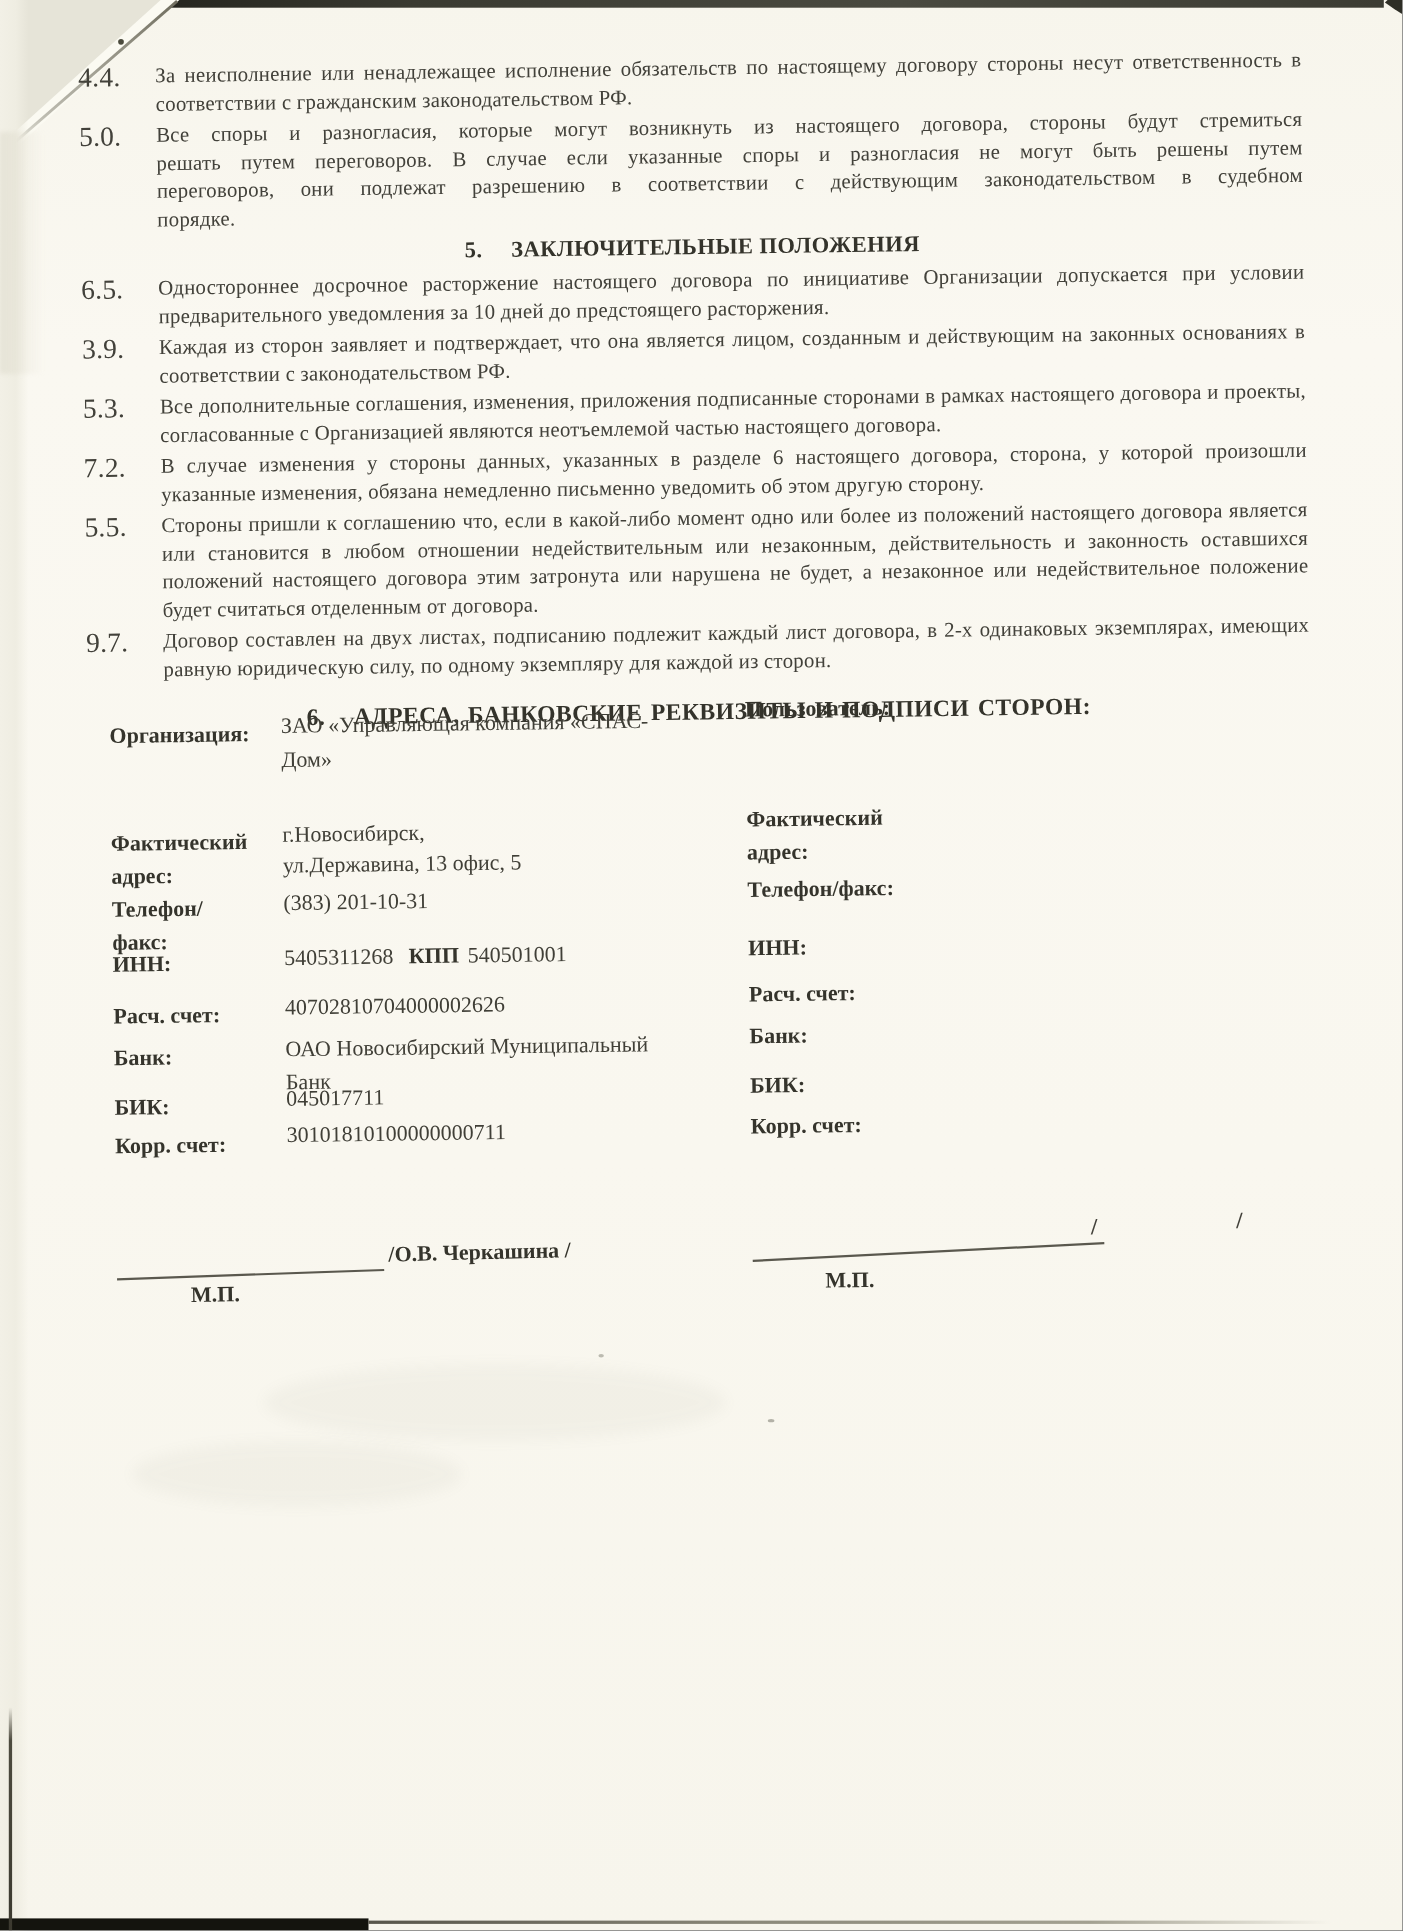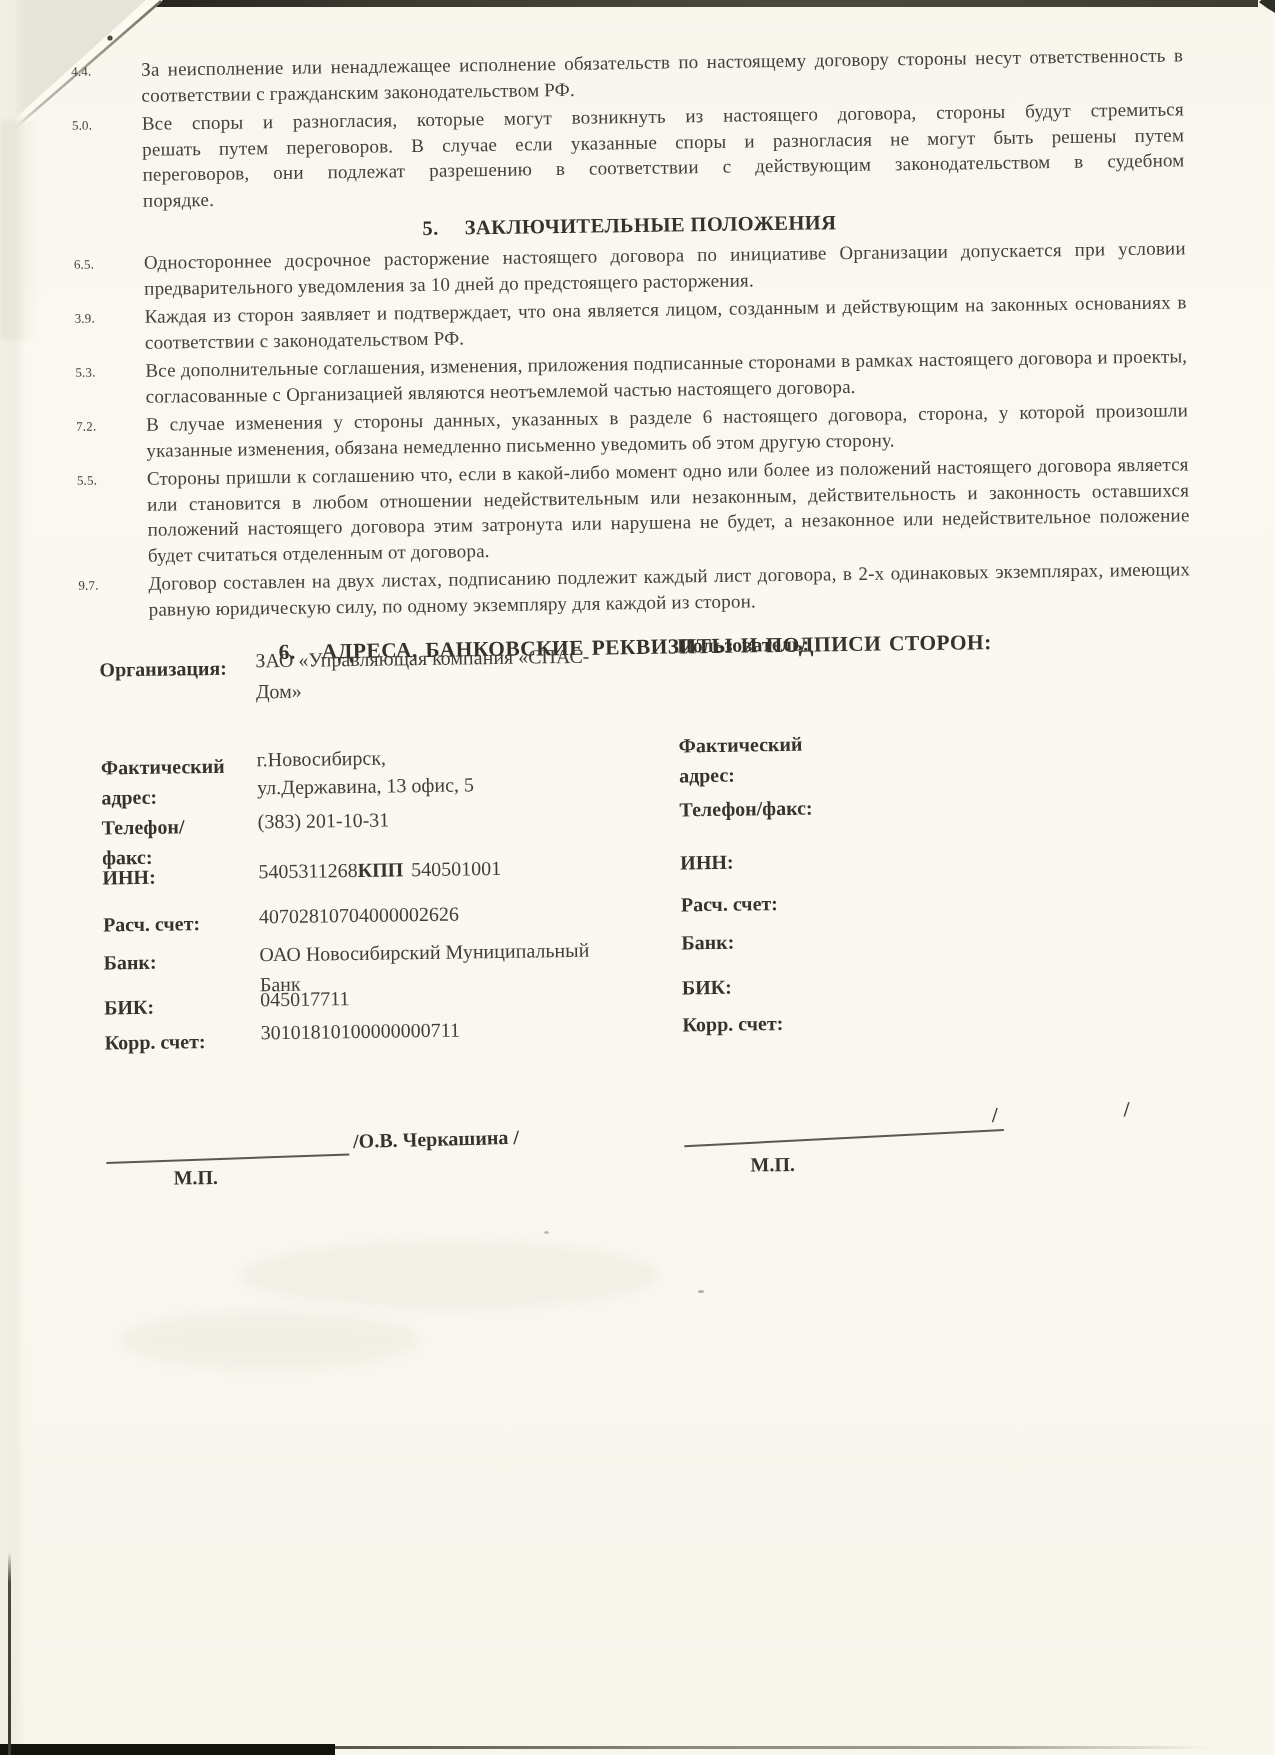--- a/index.html
+++ b/index.html
@@ -29,21 +29,21 @@
     background:linear-gradient(180deg,rgba(80,78,66,0),#4c4a3e 15%,#3b392f);}
   .speck{position:absolute;background:#4a4a3c;border-radius:50%;}
   .smudge{position:absolute;background:#8c8c78;opacity:.06;filter:blur(6px);border-radius:50%;}
   
   .content{position:absolute;inset:0;transform:rotate(-0.8deg);transform-origin:50% 40%;}
   .clauses{position:absolute;left:80px;top:50px;width:1112px;}
   .clause{position:relative;padding-left:70px;margin:0 0 3px 0;
     font-size:19px;line-height:25.5px;text-align:justify;text-align-last:left;
     color:#42413a;letter-spacing:.2px;}
   .clause.wide{word-spacing:11px;}
-  .clause-num{position:absolute;left:0;top:1px;font-size:13px;color:#42413a;}
+  .clause-num{position:absolute;left:0;top:1px;font-size:25px;color:#42413a;}
   .clause-text{margin:0;}
   .sec-heading{margin:8px 0 6px 0;text-align:center;font-weight:bold;color:#34332b;
     font-size:20.5px;letter-spacing:.4px;}
   .sec-heading .h-num{margin-right:26px;}
   .sec-heading.six{margin-top:20px;font-size:21.5px;word-spacing:2px;}
   
   .req{position:absolute;inset:0;font-size:20px;}
   .req .cell{position:absolute;white-space:pre-line;line-height:29px;}
   .req .lbl{font-weight:bold;color:#35342c;}
   .req .val{color:#403f37;}
@@ -140,21 +140,21 @@
       <span class="cell lbl" style="left:100px;top:745px;line-height:30px;">Фактический
 адрес:</span>
       <span class="cell val" style="left:256px;top:740px;line-height:28px;">г.Новосибирск,
 ул.Державина, 13 офис, 5</span>
 
       <span class="cell lbl" style="left:100px;top:805px;line-height:30px;">Телефон/
 факс:</span>
       <span class="cell val" style="left:256px;top:802px;">(383) 201-10-31</span>
 
       <span class="cell lbl" style="left:100px;top:856px;">ИНН:</span>
-      <span class="cell val" style="left:256px;top:852px;"><span>5405311268</span><span class="lbl" style="">КПП</span><span style="margin-left:8px;">540501001</span></span>
+      <span class="cell val" style="left:256px;top:852px;"><span>5405311268</span><span class="lbl" style="margin-left:14px;">КПП</span><span style="margin-left:8px;">540501001</span></span>
 
       <span class="cell lbl" style="left:100px;top:903px;">Расч. счет:</span>
       <span class="cell val" style="left:256px;top:897px;">40702810704000002626</span>
 
       <span class="cell lbl" style="left:100px;top:941px;">Банк:</span>
       <span class="cell val" style="left:256px;top:934px;line-height:30px;">ОАО Новосибирский Муниципальный
 Банк</span>
 
       <span class="cell lbl" style="left:100px;top:986px;">БИК:</span>
       <span class="cell val" style="left:256px;top:980px;">045017711</span>

